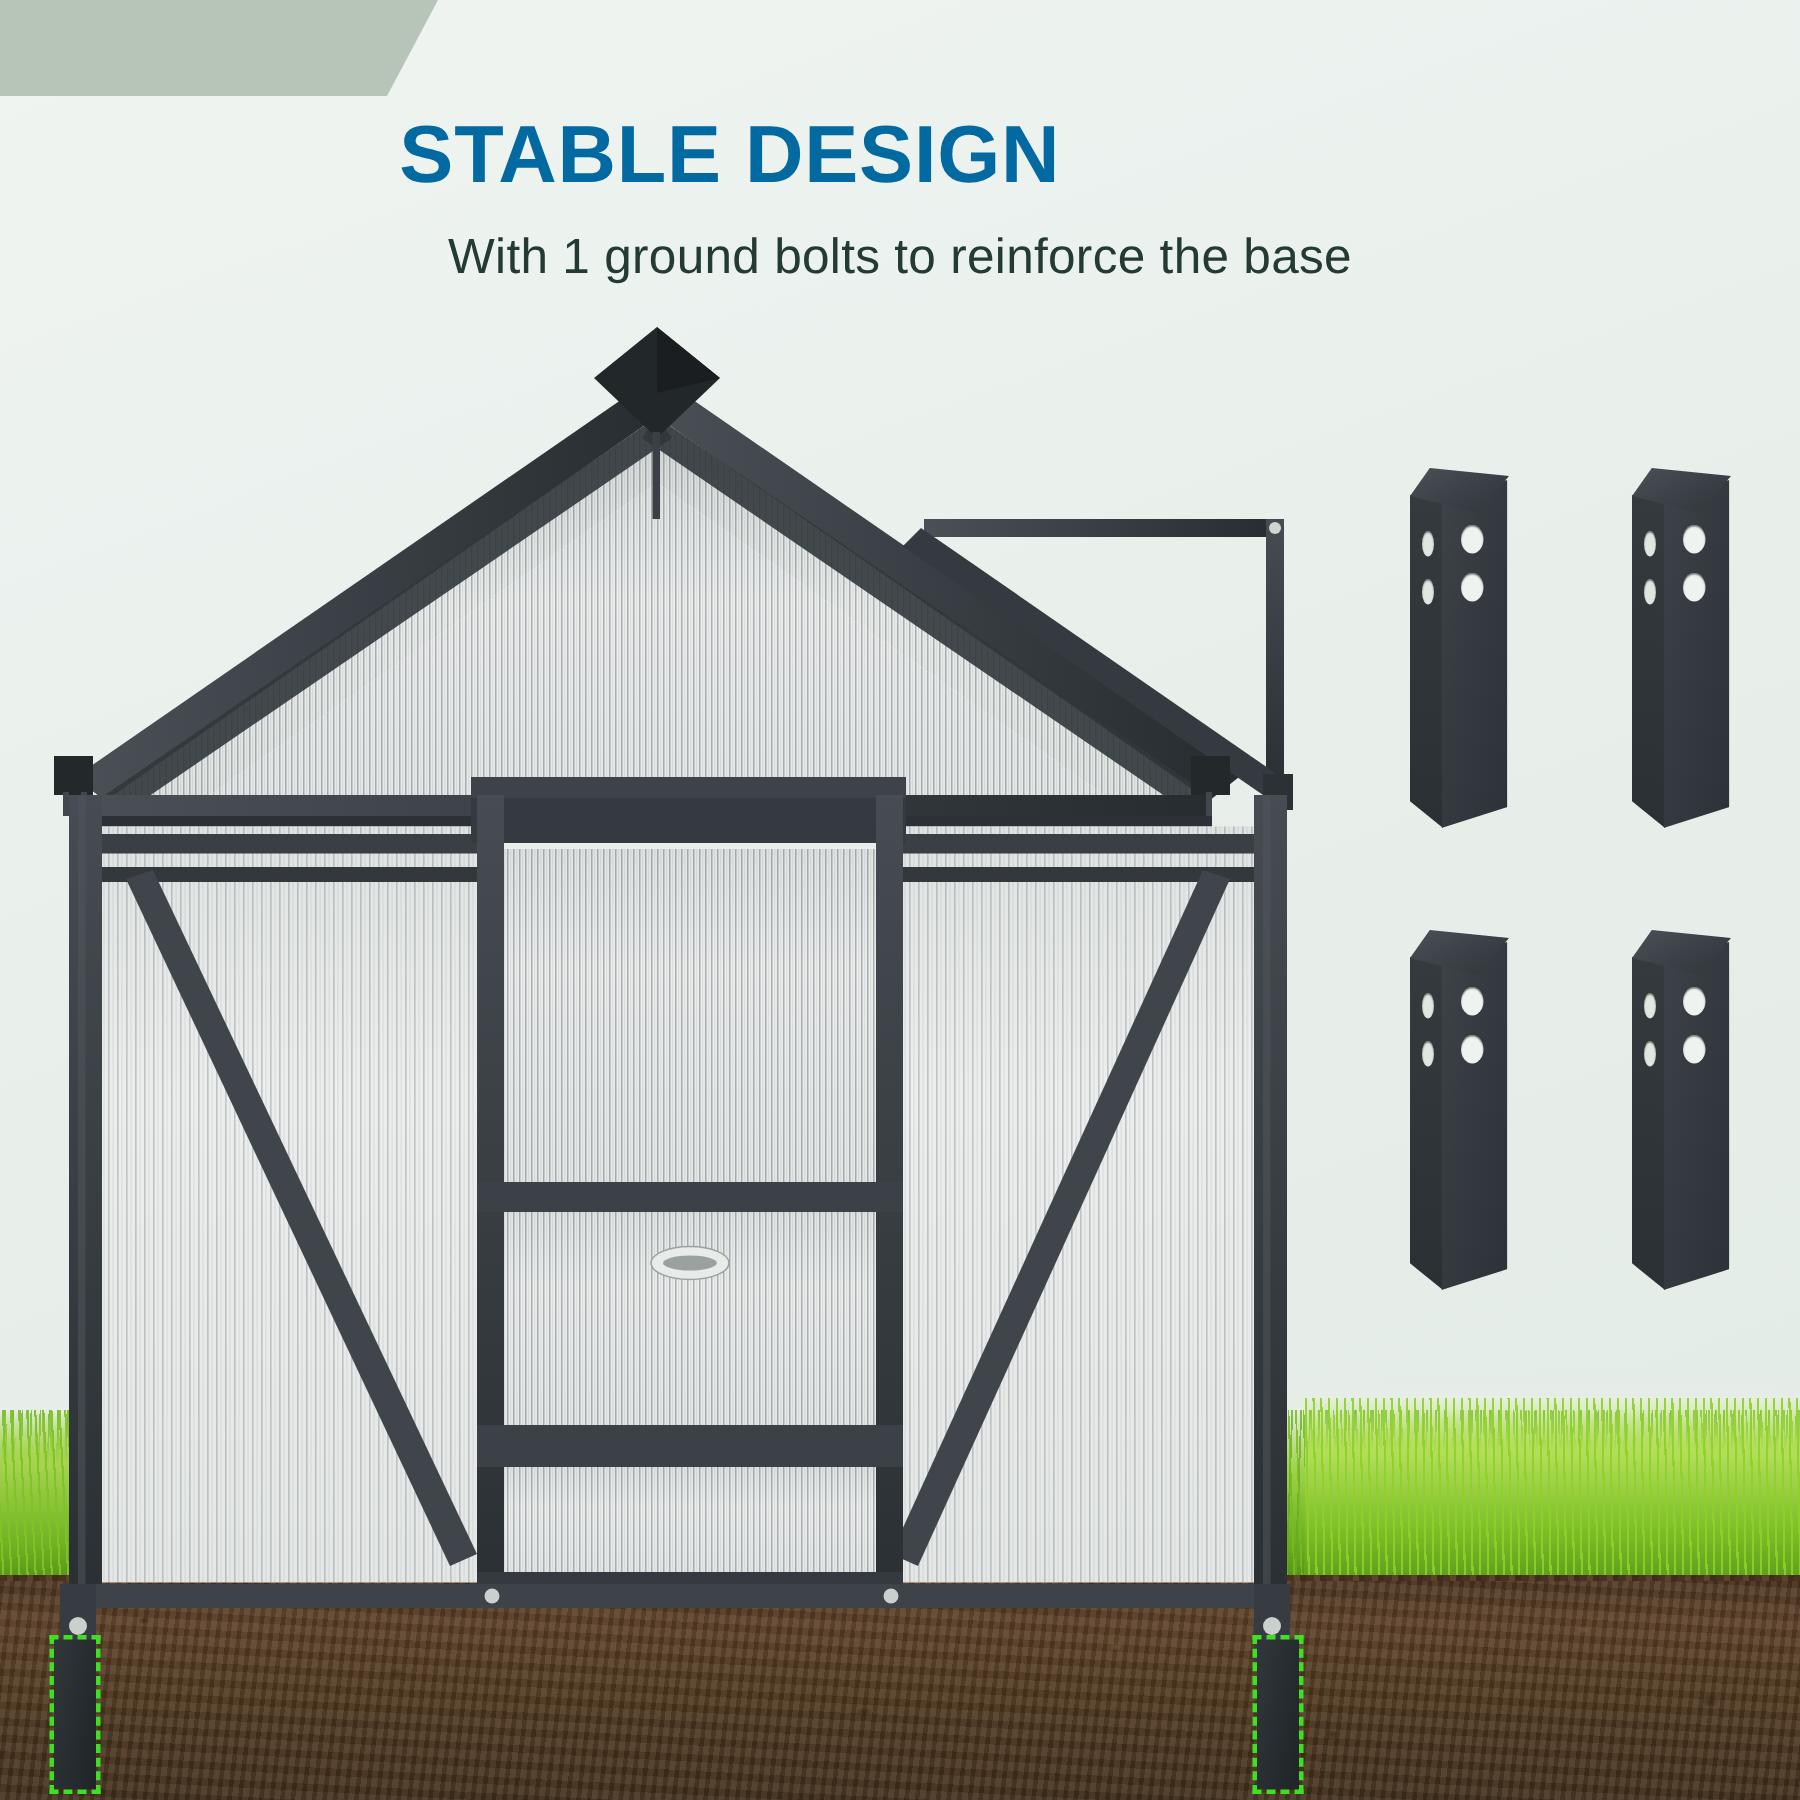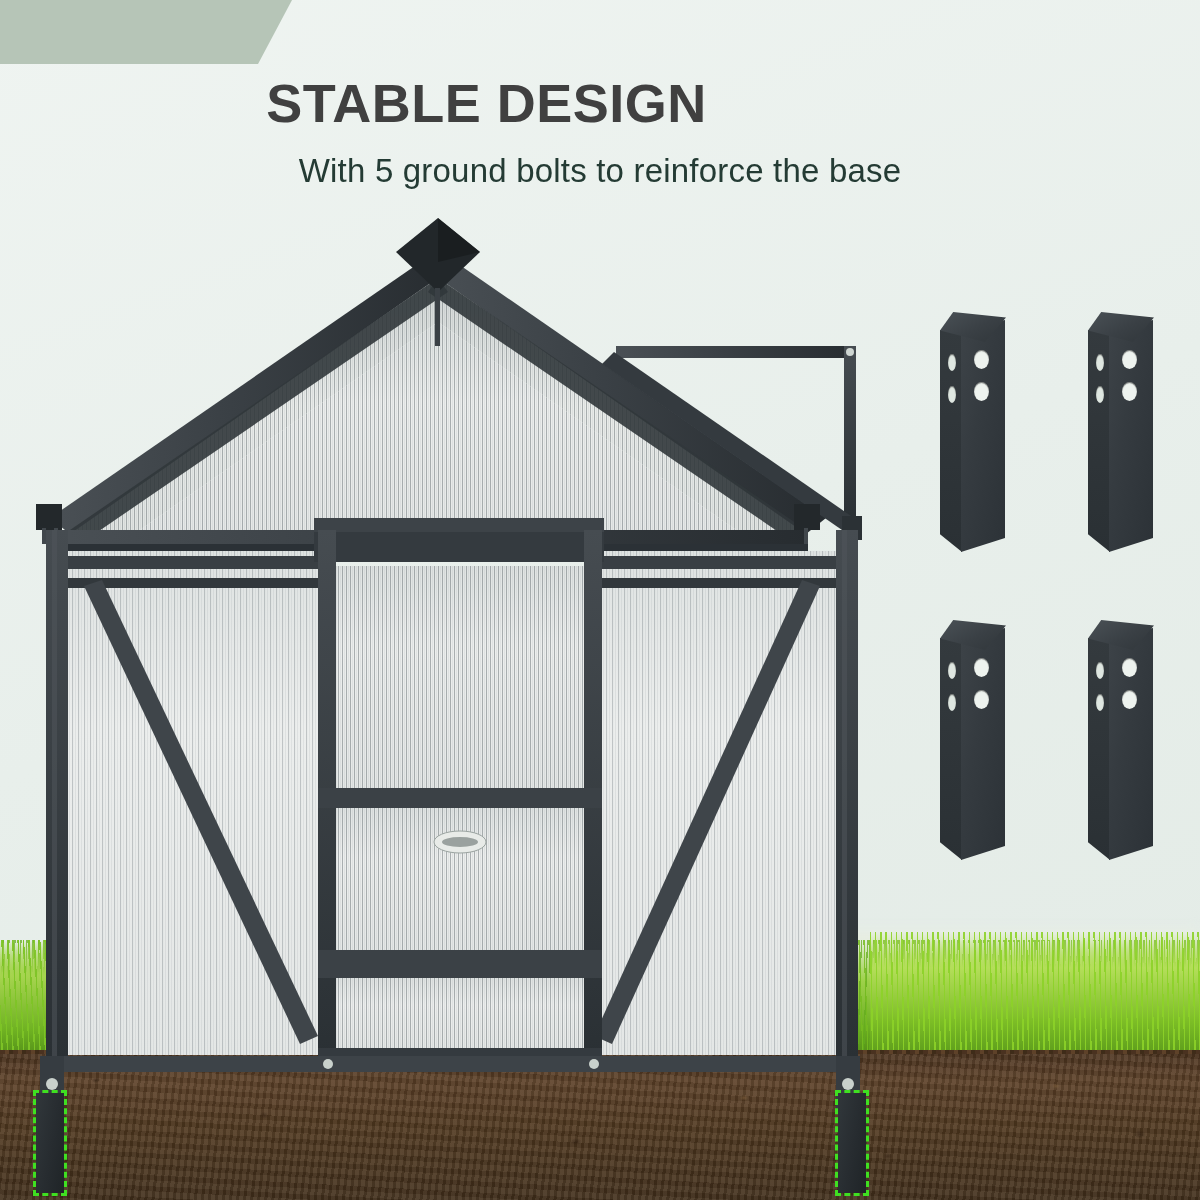--- a/index.html
+++ b/index.html
@@ -25,21 +25,21 @@
   .corner-banner{
     position:absolute;left:0;top:0;width:300px;height:64px;
     background:#b6c5b7;
     clip-path:polygon(0 0, 292px 0, 258px 100%, 0 100%);
   }
 
   
   .title{
     position:absolute;left:0;top:72px;width:973px;text-align:center;
     font-size:54px;font-weight:bold;letter-spacing:0.5px;
-    color:#404040;
+    color:#0369a1;
   }
   .subtitle{
     position:absolute;left:0;top:152px;width:1200px;text-align:center;
     font-size:33px;font-weight:normal;letter-spacing:0.2px;
     color:#243b34;
   }
 
   
   .blur-green{
     position:absolute;left:845px;top:930px;width:355px;height:110px;
@@ -148,21 +148,21 @@
 </head>
 <body>
 
 <div id="stage">
 
   <div class="bg"></div>
   <div class="bg-soft"></div>
   <div class="corner-banner"></div>
 
   <div class="title">STABLE DESIGN</div>
-  <div class="subtitle">With 5 ground bolts to reinforce the base</div>
+  <div class="subtitle">With 1 ground bolts to reinforce the base</div>
 
   <div class="blur-green"></div>
   <div class="grass"></div>
   <div class="grass-right"></div>
   <div class="grass-left-tuft"></div>
   <div class="soil-top-edge"></div>
   <div class="soil"></div>
 
   <div id="gh">
     <svg width="880" height="910" viewBox="0 0 880 910">

